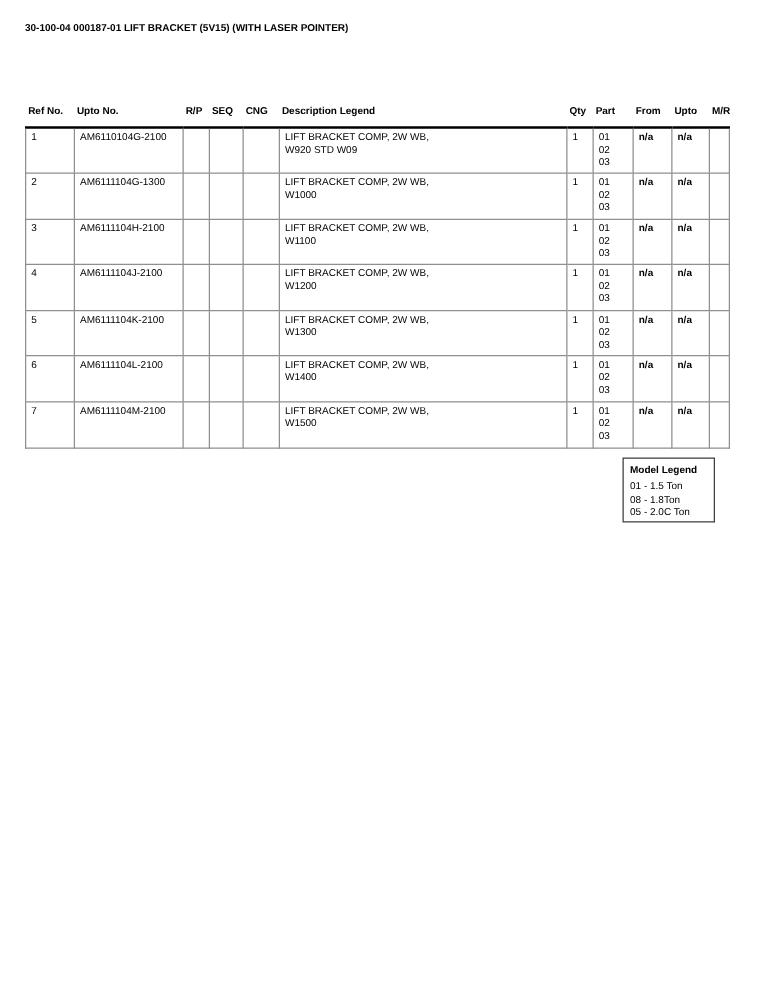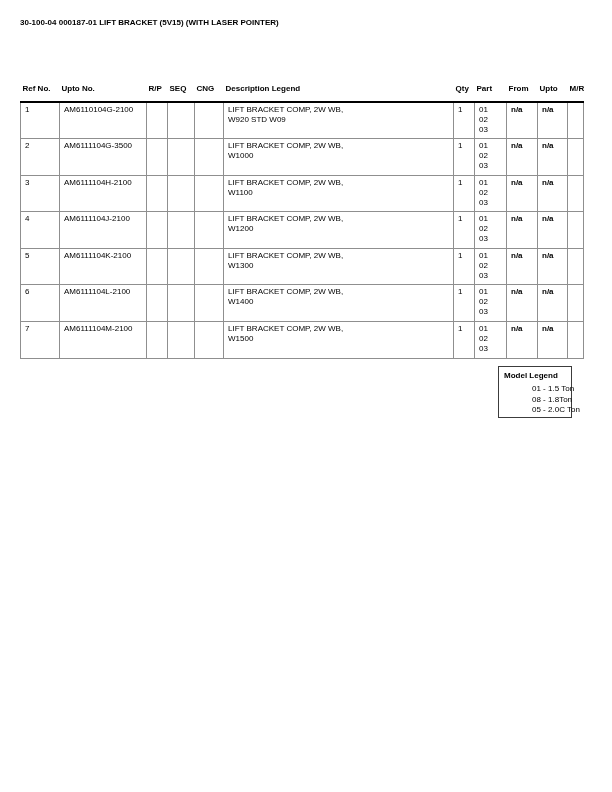--- a/index.html
+++ b/index.html
@@ -79,21 +79,20 @@
   .legend-title {
     font-size: 8px;
     font-weight: bold;
     margin-bottom: 4px;
     white-space: nowrap;
   }
   .legend-item {
     font-size: 8px;
     line-height: 10.5px;
     white-space: nowrap;
-    margin-left: 28px;
   }
 </style>
 </head>
 <body>
 
 <div class="page">
 
   <div class="doc-title">30-100-04 000187-01 LIFT BRACKET (5V15) (WITH LASER POINTER)</div>
 
 
@@ -143,21 +142,21 @@
         <div>02</div>
         <div>03</div>
       </td>
       <td class="align-third">n/a</td>
       <td class="align-third">n/a</td>
       <td></td>
     </tr>
 
     <tr>
       <td class="ref-col">2</td>
-      <td>AM6111104G-3500</td>
+      <td>AM6111104G-1300</td>
       <td></td>
       <td></td>
       <td></td>
       <td>
         <div>LIFT BRACKET COMP, 2W WB,</div>
         <div>W1000</div>
       </td>
       <td>1</td>
       <td>
         <div>01</div>

